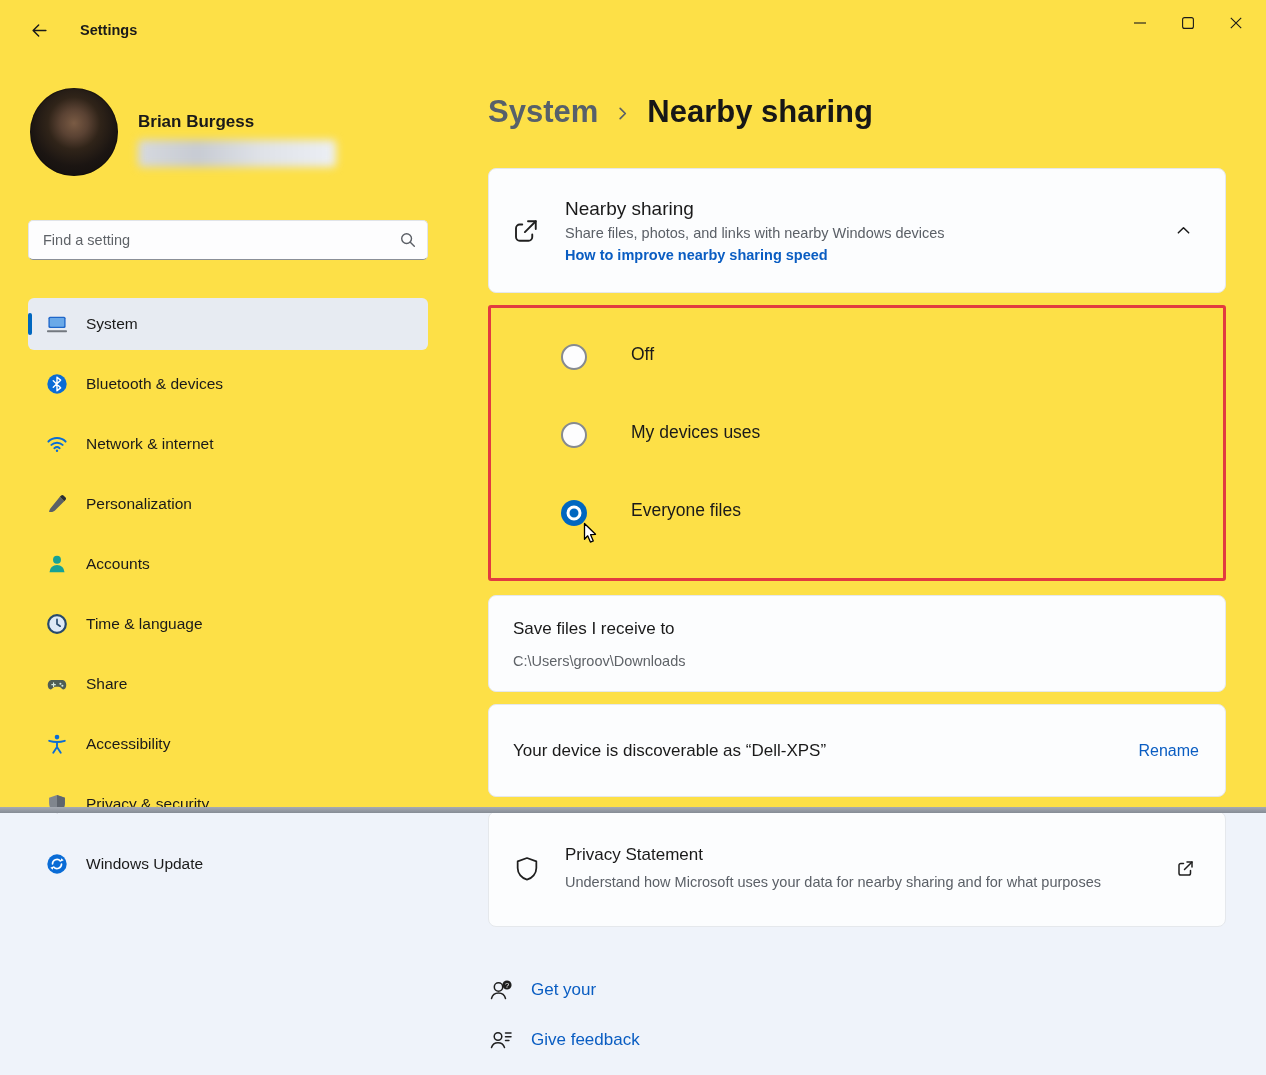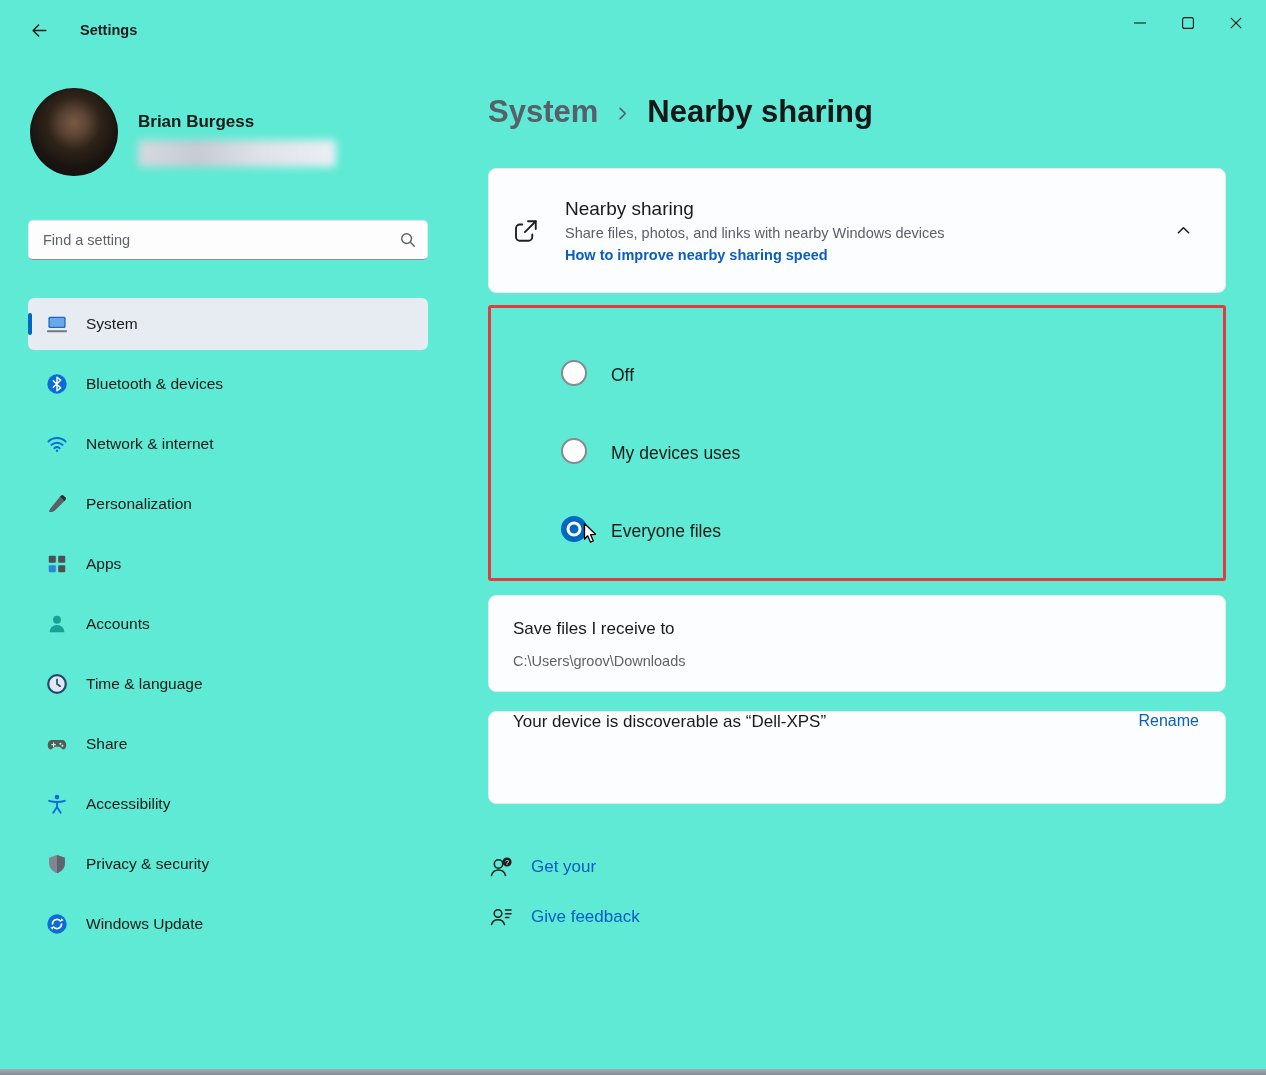--- a/index.html
+++ b/index.html
@@ -1,21 +1,21 @@
 <!DOCTYPE html>
 <html style="--accent: #0067c0; --link_blue: #0a5dc2; --annotation_red: #e23b40;"><head>
 <meta charset="utf-8">
 <style>
   *{box-sizing:border-box;margin:0;padding:0}
   html,body{width:1266px;height:1075px}
   body{
     font-family:"Liberation Sans","DejaVu Sans",sans-serif;
     color:#1a1a1a;background:#eff3fa;overflow:hidden;
   }
-  .app{position:relative;width:1266px;height:1075px;background:#5eead4}
+  .app{position:relative;width:1266px;height:813px;background:#fde047}
 
   
   .titlebar{position:absolute;top:0;left:0;right:0;height:60px;display:flex;align-items:center}
   .back-btn{width:38px;height:34px;margin-left:20px;display:flex;align-items:center;justify-content:center;
     border:none;background:transparent;border-radius:5px;cursor:pointer}
   .titlebar-title{margin-left:22px;font-size:14.5px;font-weight:700}
   .win-controls{position:absolute;top:0;right:6px;display:flex}
   .win-btn{width:48px;height:46px;display:flex;align-items:center;justify-content:center;border:none;background:transparent;cursor:pointer}
 
   
@@ -52,37 +52,37 @@
   .expander-header{margin-top:36px;height:125px;display:flex;align-items:center;padding:0 22px}
   .share-wrap{width:30px;margin-right:24px;display:flex}
   .exp-text{flex:1}
   .exp-title{font-size:19px}
   .exp-desc{font-size:14.5px;color:#5b6067;margin-top:5px}
   .exp-link{display:inline-block;font-size:14.5px;font-weight:700;color:var(--link_blue,#0a5dc2);margin-top:6px;cursor:pointer}
   .chev-btn{width:40px;height:36px;border:none;background:transparent;display:flex;align-items:center;justify-content:center;cursor:pointer;border-radius:5px}
 
   .radio-zone{position:relative;margin-top:12px;border:3px solid var(--annotation_red,#e23b40);border-radius:3px;
     padding:36px 0 36px 70px}
-  .radio-row{display:flex;align-items:flex-end;gap:24px;height:42px;margin-bottom:36px;cursor:pointer}
+  .radio-row{display:flex;align-items:flex-start;gap:44px;height:42px;margin-bottom:36px;cursor:pointer}
   .radio-row:last-of-type{margin-bottom:0}
   .radio{width:26px;height:26px;border-radius:50%;border:2px solid #868a90;background:#fdfdfe;flex:0 0 26px;position:relative}
   .radio.on{background:var(--accent,#0067c0);border:none}
   .radio.on::after{content:"";position:absolute;left:50%;top:50%;transform:translate(-50%,-50%);
     width:9px;height:9px;border-radius:50%;background:var(--accent,#0067c0);border:3.5px solid #fff}
   .radio-label{font-size:17.5px}
   .cursor{position:absolute;left:92px;top:214px;pointer-events:none}
 
   .save-card{margin-top:14px;height:97px;display:flex;align-items:center;padding:0 22px 0 24px}
   .save-text{flex:1}
   .save-label{font-size:17px}
   .save-path{font-size:14.5px;color:#5f6368;margin-top:14px}
   .change-btn{width:192px;height:42px;background:#fdfdfe;border:1px solid #d2d5da;border-bottom-color:#b4b7bc;
     border-radius:5px;font-size:15.5px;font-family:inherit;color:#1a1a1a;cursor:pointer}
 
-  .disc-card{margin-top:19px;height:93px;display:flex;align-items:flex-start;padding:0 26px 0 24px}
+  .disc-card{margin-top:12px;height:93px;display:flex;align-items:center;padding:0 26px 0 24px}
   .disc-text{flex:1;font-size:17px}
   .rename-link{font-size:16px;color:var(--link_blue,#0a5dc2);cursor:pointer}
 
   .priv-card{margin-top:14px;min-height:116px;display:flex;align-items:center;padding:18px 24px}
   .priv-icon-wrap{width:28px;margin-right:24px;display:flex}
   .priv-text{flex:1;max-width:585px}
   .priv-title{font-size:17px}
   .priv-desc{font-size:14.5px;color:#5b6067;margin-top:6px;line-height:1.55}
   .ext-wrap{margin-left:auto;display:flex;cursor:pointer;padding:6px;border-radius:4px}
 
@@ -186,31 +186,20 @@
       <div class="nav-item">
         <span class="nav-icon">
           <svg viewBox="0 0 20 20" width="22" height="22">
               <path d="M12.6 3.4l4 4-8.2 8.2c-1 1-2.4 1.6-3.8 1.6H2.8c.2-1.4.8-2.8 1.7-3.7z" fill="#5b6066"></path>
               <path d="M12.6 3.4l4 4 1.2-1.2c.6-.6.6-1.5 0-2.1l-1.9-1.9c-.6-.6-1.5-.6-2.1 0z" fill="#2b2f34"></path>
             </svg>
         </span>
         <span class="nav-label">Personalization</span>
       </div>
 
-      <div class="nav-item">
-        <span class="nav-icon">
-          <svg viewBox="0 0 20 20" width="22" height="22">
-              <rect x="2.5" y="2.5" width="6.4" height="6.4" rx="1" fill="#4c5158"></rect>
-              <rect x="11.1" y="2.5" width="6.4" height="6.4" rx="1" fill="#4c5158"></rect>
-              <rect x="2.5" y="11.1" width="6.4" height="6.4" rx="1" fill="#2f86d6"></rect>
-              <rect x="11.1" y="11.1" width="6.4" height="6.4" rx="1" fill="#4c5158"></rect>
-            </svg>
-        </span>
-        <span class="nav-label">Apps</span>
-      </div>
 
       <div class="nav-item">
         <span class="nav-icon">
           <svg viewBox="0 0 20 20" width="22" height="22">
               <circle cx="10" cy="6.2" r="3.6" fill="#16a195"></circle>
               <path d="M3.2 17.6a6.8 6.8 0 0113.6 0z" fill="#16a195"></path>
             </svg>
         </span>
         <span class="nav-label">Accounts</span>
       </div>
@@ -335,20 +324,38 @@
         <div class="save-label">Save files I receive to</div>
         <div class="save-path">C:\Users\groov\Downloads</div>
       </div>
     </div>
 
     <div class="card disc-card">
       <div class="disc-text">Your device is discoverable as “Dell-XPS”</div>
       <span class="rename-link">Rename</span>
     </div>
 
+    <div class="card priv-card">
+      <span class="priv-icon-wrap">
+        <svg width="28" height="28" viewBox="0 0 24 24" fill="none" stroke="#1f1f1f" stroke-width="1.5" stroke-linejoin="round">
+            <path d="M12 2.6l8 2.9v5.6c0 4.9-3.4 8.8-8 10-4.6-1.2-8-5.1-8-10V5.5z"></path>
+          </svg>
+      </span>
+      <div class="priv-text">
+        <div class="priv-title">Privacy Statement</div>
+        <div class="priv-desc">Understand how Microsoft uses your data for nearby sharing and for what purposes</div>
+      </div>
+      <span class="ext-wrap">
+        <svg width="20" height="20" viewBox="0 0 20 20" fill="none" stroke="#1f1f1f" stroke-width="1.5" stroke-linecap="round" stroke-linejoin="round">
+            <path d="M8.5 4.5H5.8A1.8 1.8 0 004 6.3v7.9A1.8 1.8 0 005.8 16h7.9a1.8 1.8 0 001.8-1.8v-2.7"></path>
+            <path d="M12 3h5v5"></path>
+            <path d="M17 3l-7.5 7.5"></path>
+          </svg>
+      </span>
+    </div>
 
     <div class="footer">
       <div class="footer-row">
         <span class="footer-icon">
           <svg width="26" height="26" viewBox="0 0 26 26">
               <circle cx="10.5" cy="10" r="4.2" fill="none" stroke="#1f1f1f" stroke-width="1.5"></circle>
               <path d="M3.5 21.5a7.2 7.2 0 0114 0" fill="none" stroke="#1f1f1f" stroke-width="1.5" stroke-linecap="round"></path>
               <circle cx="19" cy="8" r="4.6" fill="#1f1f1f"></circle>
               <text x="19" y="10.6" font-size="7.5" fill="#ffffff" text-anchor="middle" font-family="Liberation Sans, sans-serif">?</text>
             </svg>

